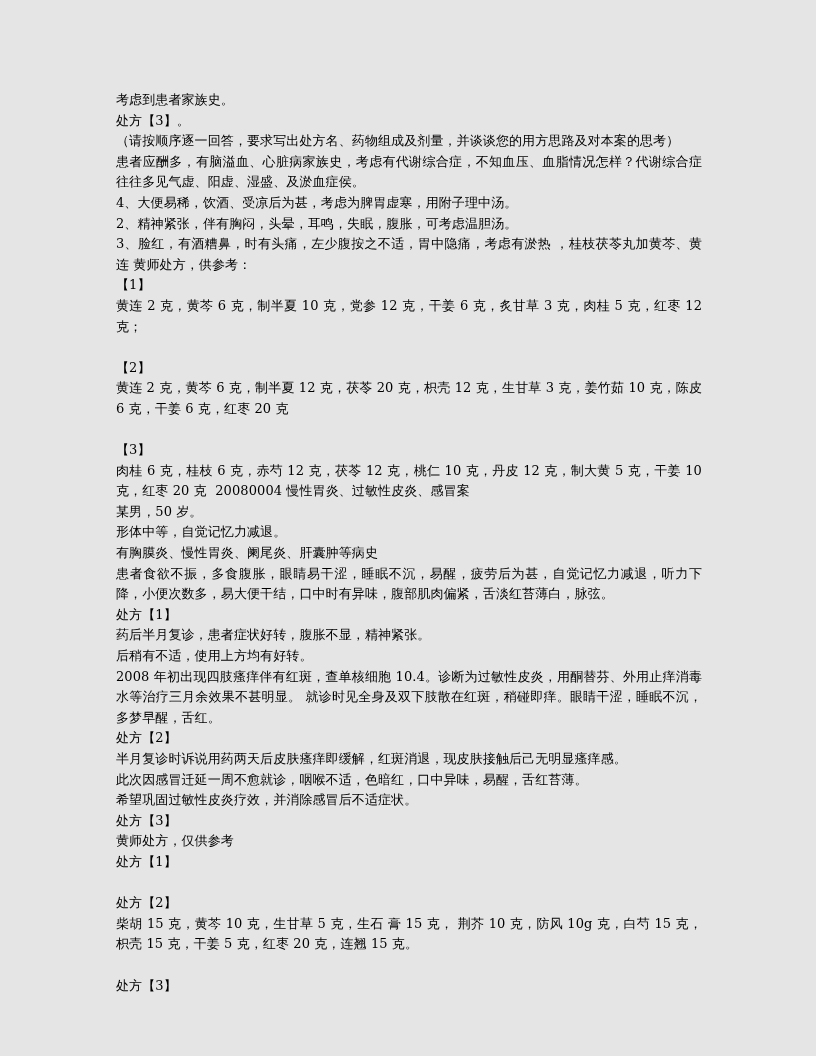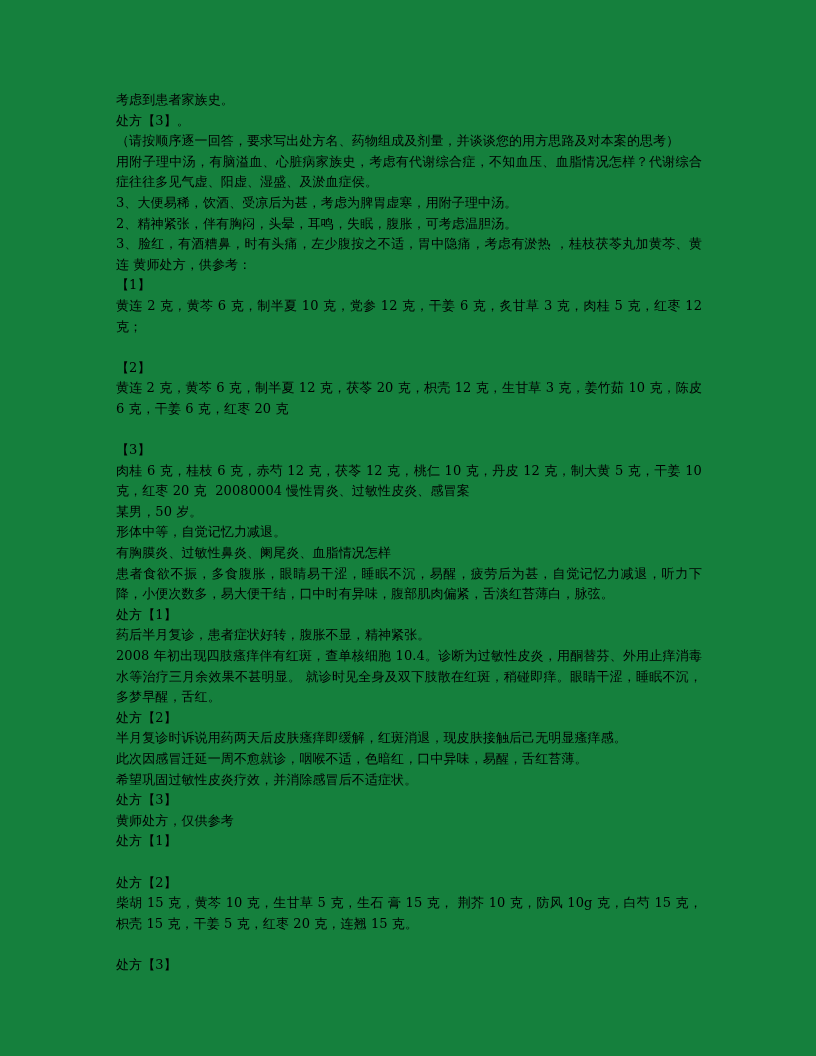--- a/index.html
+++ b/index.html
@@ -8,21 +8,21 @@
     padding: 0;
     background: #ffffff;
   }
   body {
     font-family: "DejaVu Serif", "Liberation Serif", serif;
   }
   .page {
     position: relative;
     width: 816px;
     height: 1056px;
-    background: #15803d;
+    background: #e5e5e5;
     overflow: hidden;
     box-sizing: border-box;
   }
   .doc-body {
     position: absolute;
     left: 116px;
     top: 90px;
     width: 586px;
   }
   .para {
@@ -44,38 +44,39 @@
   }
 </style>
 </head>
 <body>
 
 <div class="page">
   <div class="doc-body" id="doc-body">
       <p class="para">考虑到患者家族史。</p>
       <p class="para">处方【3】。</p>
       <p class="para">（请按顺序逐一回答，要求写出处方名、药物组成及剂量，并谈谈您的用方思路及对本案的思考）</p>
-      <p class="para">用附子理中汤，有脑溢血、心脏病家族史，考虑有代谢综合症，不知血压、血脂情况怎样？代谢综合症往往多见气虚、阳虚、湿盛、及淤血症侯。</p>
-      <p class="para">3、大便易稀，饮酒、受凉后为甚，考虑为脾胃虚寒，用附子理中汤。</p>
+      <p class="para">患者应酬多，有脑溢血、心脏病家族史，考虑有代谢综合症，不知血压、血脂情况怎样？代谢综合症往往多见气虚、阳虚、湿盛、及淤血症侯。</p>
+      <p class="para">4、大便易稀，饮酒、受凉后为甚，考虑为脾胃虚寒，用附子理中汤。</p>
       <p class="para">2、精神紧张，伴有胸闷，头晕，耳鸣，失眠，腹胀，可考虑温胆汤。</p>
       <p class="para">3、脸红，有酒糟鼻，时有头痛，左少腹按之不适，胃中隐痛，考虑有淤热 ，桂枝茯苓丸加黄芩、黄连 黄师处方，供参考：</p>
       <p class="para">【1】</p>
       <p class="para">黄连 2 克，黄芩 6 克，制半夏 10 克，党参 12 克，干姜 6 克，炙甘草 3 克，肉桂 5 克，红枣 12 克；</p>
       <p class="para blank"></p>
       <p class="para">【2】</p>
       <p class="para">黄连 2 克，黄芩 6 克，制半夏 12 克，茯苓 20 克，枳壳 12 克，生甘草 3 克，姜竹茹 10 克，陈皮 6 克，干姜 6 克，红枣 20 克</p>
       <p class="para blank"></p>
       <p class="para">【3】</p>
       <p class="para">肉桂 6 克，桂枝 6 克，赤芍 12 克，茯苓 12 克，桃仁 10 克，丹皮 12 克，制大黄 5 克，干姜 10 克，红枣 20 克  20080004 慢性胃炎、过敏性皮炎、感冒案</p>
       <p class="para">某男，50 岁。</p>
       <p class="para">形体中等，自觉记忆力减退。</p>
-      <p class="para">有胸膜炎、过敏性鼻炎、阑尾炎、血脂情况怎样</p>
+      <p class="para">有胸膜炎、慢性胃炎、阑尾炎、肝囊肿等病史</p>
       <p class="para">患者食欲不振，多食腹胀，眼睛易干涩，睡眠不沉，易醒，疲劳后为甚，自觉记忆力减退，听力下降，小便次数多，易大便干结，口中时有异味，腹部肌肉偏紧，舌淡红苔薄白，脉弦。</p>
       <p class="para">处方【1】</p>
       <p class="para">药后半月复诊，患者症状好转，腹胀不显，精神紧张。</p>
+      <p class="para">后稍有不适，使用上方均有好转。</p>
       <p class="para">2008 年初出现四肢瘙痒伴有红斑，查单核细胞 10.4。诊断为过敏性皮炎，用酮替芬、外用止痒消毒水等治疗三月余效果不甚明显。 就诊时见全身及双下肢散在红斑，稍碰即痒。眼睛干涩，睡眠不沉，多梦早醒，舌红。</p>
       <p class="para">处方【2】</p>
       <p class="para">半月复诊时诉说用药两天后皮肤瘙痒即缓解，红斑消退，现皮肤接触后己无明显瘙痒感。</p>
       <p class="para">此次因感冒迁延一周不愈就诊，咽喉不适，色暗红，口中异味，易醒，舌红苔薄。</p>
       <p class="para">希望巩固过敏性皮炎疗效，并消除感冒后不适症状。</p>
       <p class="para">处方【3】</p>
       <p class="para">黄师处方，仅供参考</p>
       <p class="para">处方【1】</p>
       <p class="para blank"></p>
       <p class="para">处方【2】</p>

